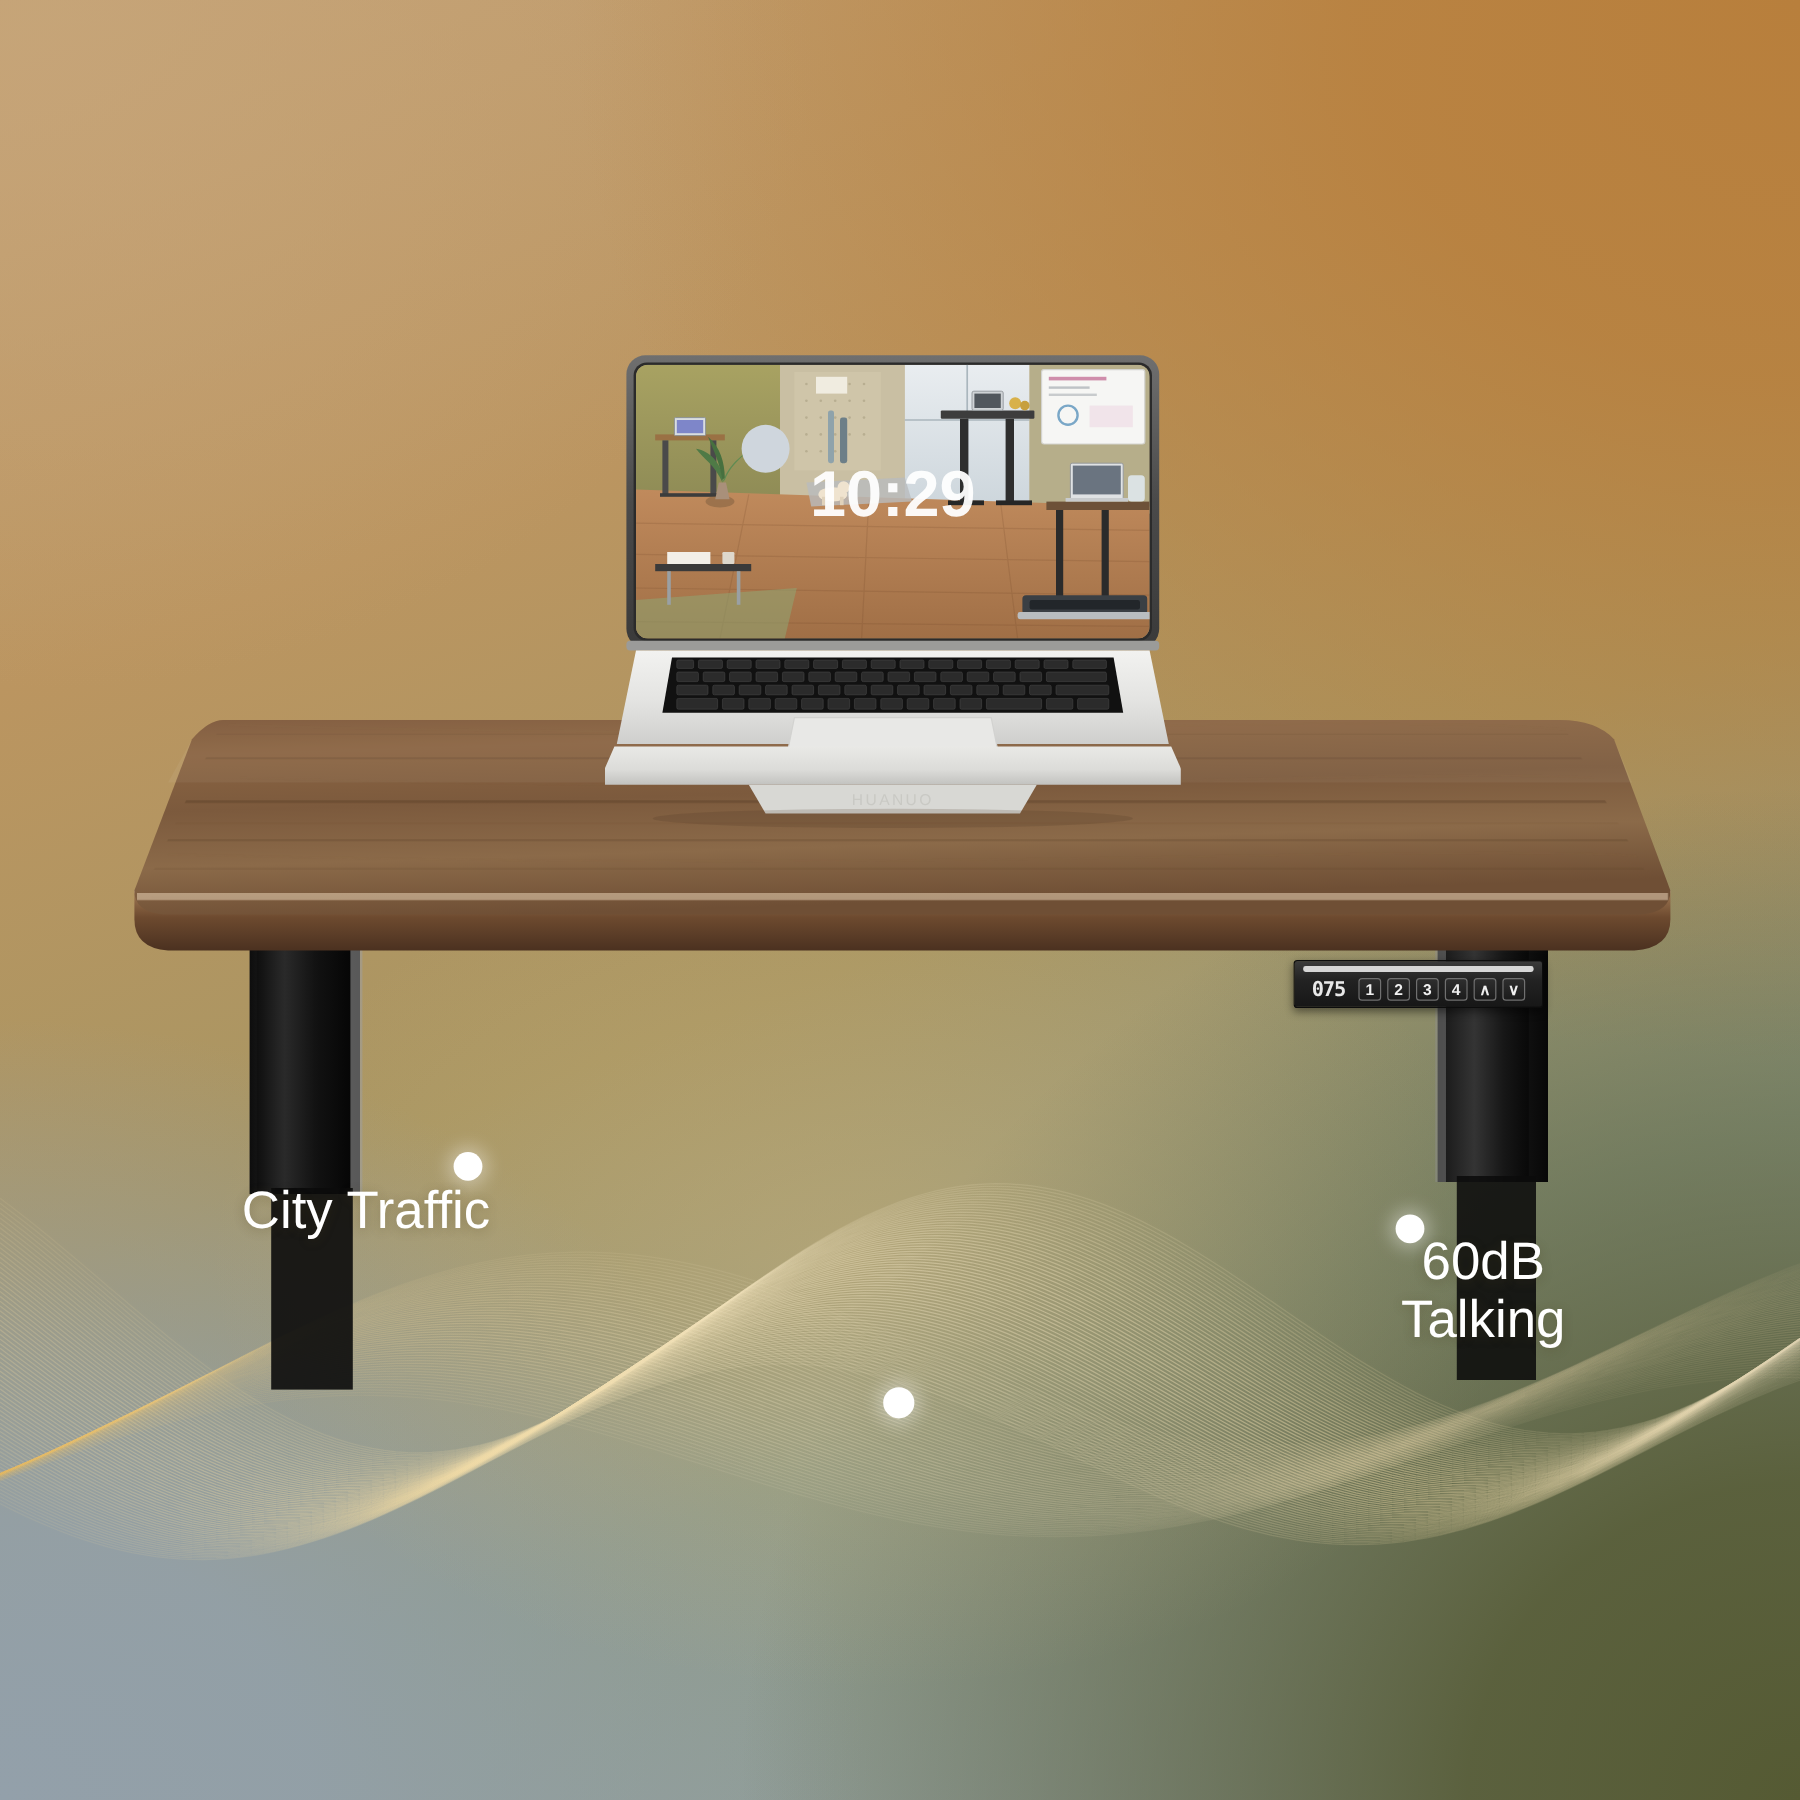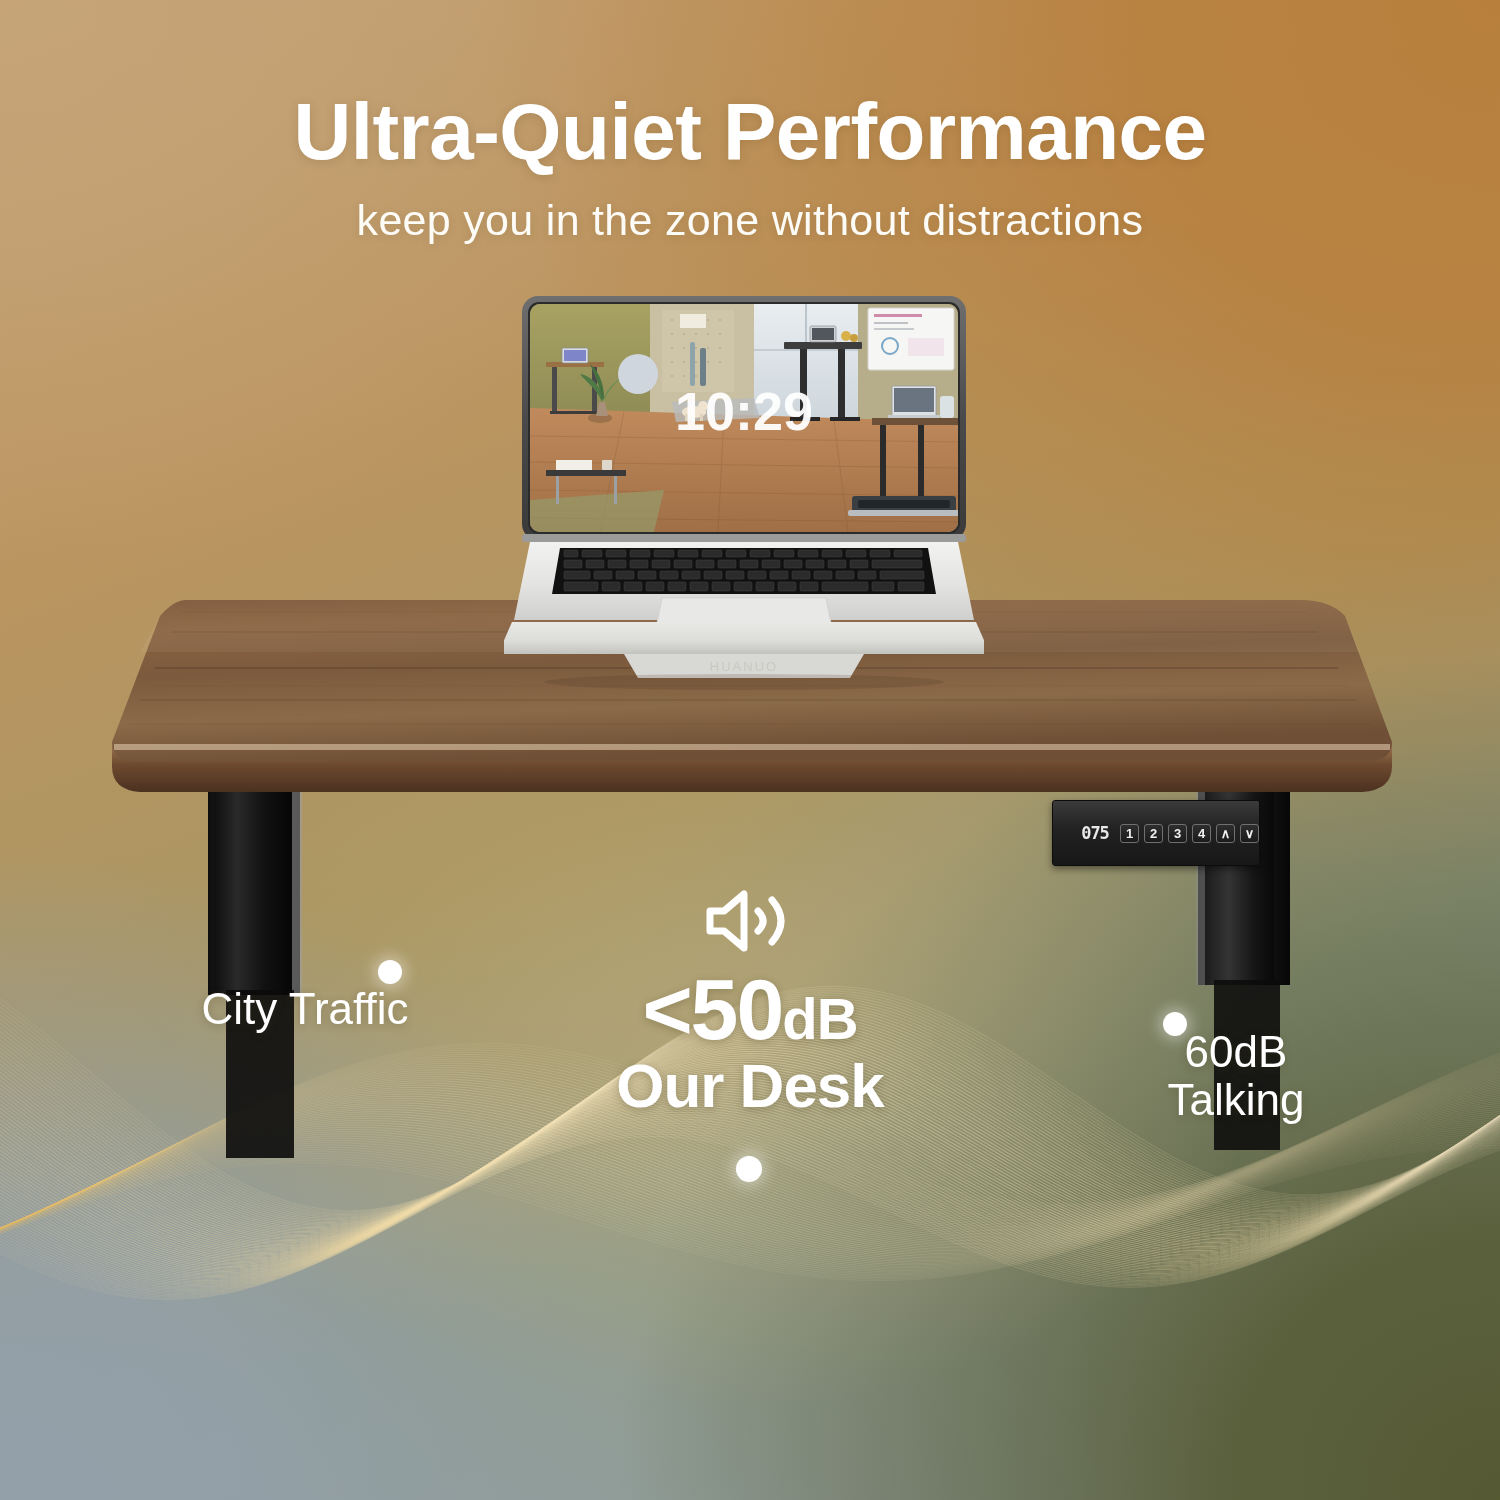--- a/index.html
+++ b/index.html
@@ -51,27 +51,27 @@
   .waves svg { display:block; }
 
   
   .desk { position:absolute; left:0; top:0; width:1500px; height:1500px; z-index:20; pointer-events:none; }
   .desk svg { display:block; }
 
   
   .laptop { position:absolute; left:504px; top:290px; width:480px; height:400px; z-index:25; }
 
   
-  .ctrl { position:absolute; left:1052px; top:800px; z-index:30;
-          width:208px; height:66px;
+  .ctrl { position:absolute; left:1078px; top:800px; z-index:30;
+          width:208px; height:40px;
           background:linear-gradient(180deg,#3b3b3b 0%, #232323 40%, #171717 100%);
           border:1px solid #0c0c0c;
           border-radius:3px;
           box-shadow:0 3px 7px rgba(0,0,0,.45);
-          display:flex; }
+          display:flex; flex-direction:column; }
   .ctrl-strip { height:5px; margin:4px 7px 0 7px; background:#d6d6d6; border-radius:2px; }
   .ctrl-row { flex:1; display:flex; align-items:center; gap:5px; padding:0 8px; }
   .ctrl-read { font-family:"DejaVu Sans Mono", monospace; font-size:17px; color:#e8e8e8;
                letter-spacing:-1px; width:40px; text-align:center; font-weight:bold; }
   .ctrl-btn { width:19px; height:19px; border:1px solid #707070; border-radius:3px;
               background:linear-gradient(180deg,#2e2e2e,#1b1b1b);
               color:#f0f0f0; font-size:13px; font-weight:bold;
               display:flex; align-items:center; justify-content:center; }
 
   
@@ -100,24 +100,20 @@
 
 <div id="stage">
 
   <div class="bg-base"></div>
   <div class="bg-tl"></div>
   <div class="bg-tr"></div>
   <div class="bg-bl"></div>
   <div class="bg-br"></div>
   <div class="bg-mid-glow"></div>
 
-  <div class="headline-wrap">
-    <div class="headline">Ultra-Quiet Performance</div>
-    <div class="subhead">keep you in the zone without distractions</div>
-  </div>
 
   <div class="waves">
     <svg width="1500" height="620" viewBox="0 0 1500 620">
       <defs>
         <linearGradient id="wgrad" x1="0" y1="0" x2="1" y2="0">
           <stop offset="0%" stop-color="#e8d29b" stop-opacity=".55"></stop>
           <stop offset="22%" stop-color="#f0d9a2" stop-opacity=".85"></stop>
           <stop offset="50%" stop-color="#efe3c3" stop-opacity=".80"></stop>
           <stop offset="78%" stop-color="#f2dca6" stop-opacity=".85"></stop>
           <stop offset="100%" stop-color="#ded2b2" stop-opacity=".55"></stop>
@@ -599,33 +595,19 @@
   </div>
 
   <div class="dot dot-l"></div>
   <div class="dot dot-c"></div>
   <div class="dot dot-r"></div>
 
   <div class="callout co-left">
     <div class="co-lbl">City Traffic</div>
   </div>
 
-  <div class="callout co-center">
-    <span class="spk">
-      <svg width="96" height="72" viewBox="0 0 96 72">
-        <path d="M8,26 L22,26 L42,9 L42,63 L22,46 L8,46 Z" fill="none" stroke="#ffffff" stroke-width="7" stroke-linejoin="round" stroke-linecap="round"></path>
-        <path d="M56,26 Q66,36 56,46" fill="none" stroke="#ffffff" stroke-width="7" stroke-linecap="round"></path>
-        <path d="M70,15 Q88,36 70,57" fill="none" stroke="#ffffff" stroke-width="7" stroke-linecap="round"></path>
-      </svg>
-    </span>
-    <div class="big-val">
-      <span>&lt;50</span>
-        <span class="unit">dB</span>
-    </div>
-    <div class="big-lbl">Our Desk</div>
-  </div>
 
   <div class="callout co-right">
     <div class="co-val">60dB</div>
     <div class="co-lbl">Talking</div>
   </div>
 
 </div>
 
 </body></html>

